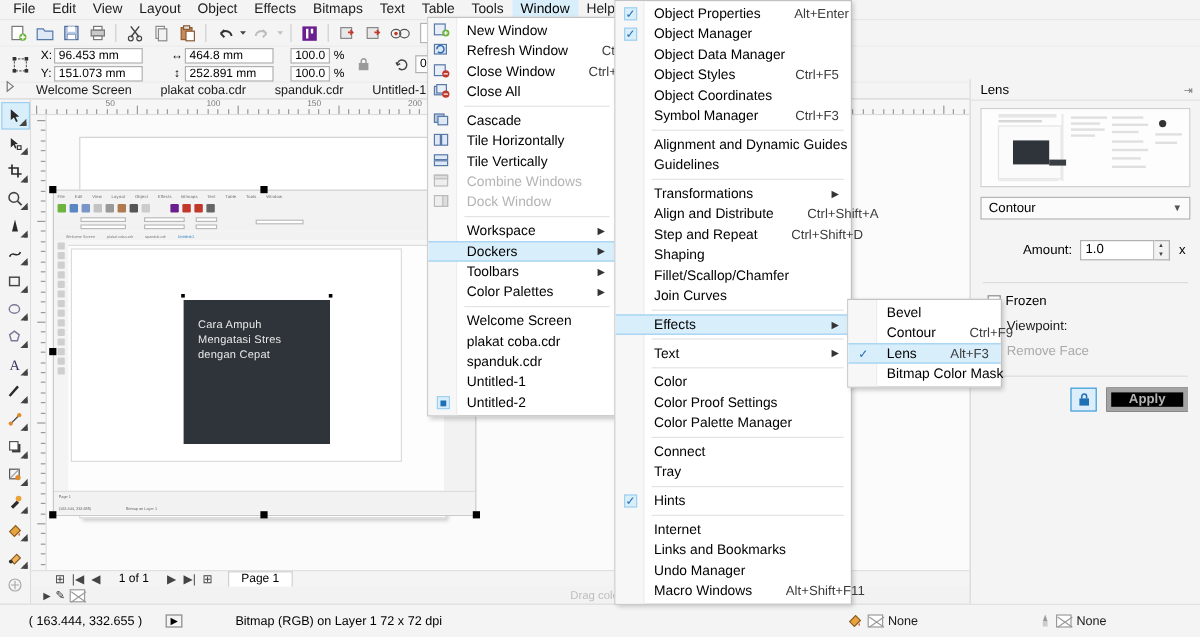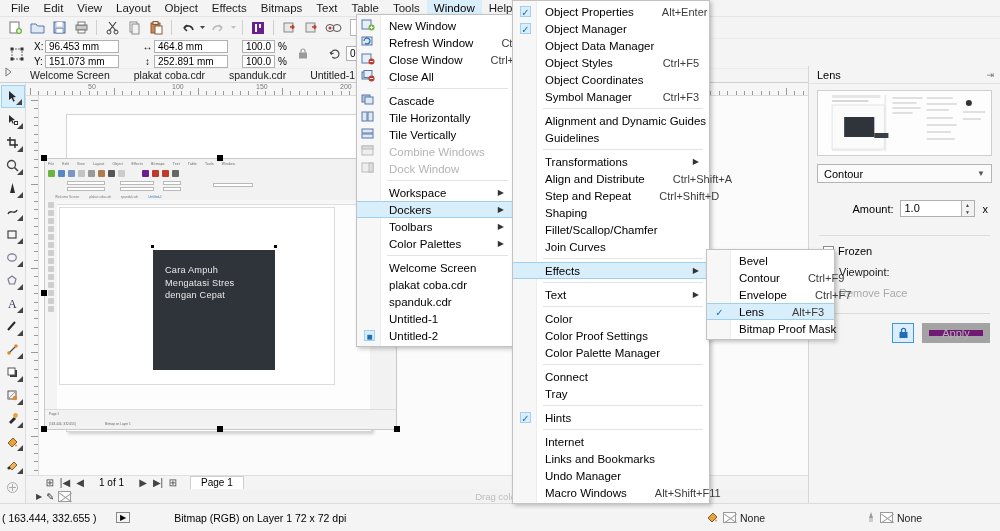--- a/index.html
+++ b/index.html
@@ -151,21 +151,21 @@
     background: #f2f2f2; display: flex; align-items: center; gap: 4px; padding-left: 10px;
     font-size: 9.5px; color: #bdbdbd;
   }
   .nonecross { width: 13px; height: 11px; border: 1px solid #9a9a9a; background: #fff; position: relative; }
   .nonecross:before, .nonecross:after { content:''; position:absolute; left:-1px; top:5px; width:15px; height:1px; background:#9a9a9a; }
   .nonecross:before { transform: rotate(35deg); }
   .nonecross:after { transform: rotate(-35deg); }
   .statusbar {
     position: absolute; left: 0; bottom: 0; width: 1000px; height: 28px;
     background: #f4f4f4; border-top: 1px solid #dcdcdc; display: flex; align-items: center;
-    font-size: 10.5px; padding-left: 2px; gap: 10px;
+    font-size: 10.5px; padding-left: 24px; gap: 10px;
   }
   .sb-coord { min-width: 104px; }
   .sb-obj { margin-left: 34px; }
   .sb-fill { position: absolute; left: 706px; display: flex; align-items: center; gap: 4px; }
   .sb-outline { position: absolute; left: 866px; display: flex; align-items: center; gap: 4px; }
 
   
   .lensdock {
     position: absolute; top: 66px; right: 0; width: 192px; bottom: 28px;
     background: #f4f4f4; border-left: 1px solid #d7d7d7;
@@ -184,22 +184,22 @@
   .spin { width: 13px; height: 17px; border: 1px solid #b0b0b0; border-left: none; background: #f2f2f2; display:flex; flex-direction:column; }
   .spin i { flex:1; display:flex; align-items:center; justify-content:center; font-size:5px; color:#444; }
   .lens-divider { margin: 18px 10px 0 10px; height: 1px; background: #dcdcdc; }
   .lens-check { margin: 9px 0 0 14px; display: flex; align-items: center; font-size: 11px; gap: 4px; }
   .cbox { width: 11px; height: 11px; border: 1px solid #8a8a8a; background: #fff; }
   .lens-row { margin: 9px 0 0 14px; font-size: 11px; color: #1a1a1a; }
   .lens-row.dim { color: #a9a9a9; }
   .lens-divider2 { margin: 14px 10px 0 10px; height: 1px; background: #dcdcdc; }
   .lens-actions { display: flex; align-items: center; justify-content: flex-end; margin: 9px 10px 0 0; gap: 8px; }
   .lockbtn { width: 22px; height: 20px; border: 1px solid #3a9bd9; background: #dceefb; display:flex; align-items:center; justify-content:center; }
-  .applybtn { width: 68px; height: 20px; border: 7px solid #a3a3a3; background: #701a75; color: #b3b3b3;
-     display:flex; align-items:center; justify-content:center; font-size: 11px; }
+  .applybtn { width: 68px; height: 20px; border: 4px solid #a3a3a3; background: #000000; color: #b3b3b3;
+     display:flex; align-items:center; justify-content:center; font-size: 11px; font-weight: bold; }
 
   
   .menu {
     position: absolute; background: #fff; border: 1px solid #c2c2c2;
     box-shadow: 2px 2px 4px rgba(0,0,0,0.22); font-size: 11.5px; padding: 2px 0; z-index: 50;
   }
   .menu .gut { position: absolute; left: 0; top: 0; bottom: 0; width: 24px; background: #f7f7f7; border-right: 1px solid #ededed; }
   .mrow { position: relative; display: flex; align-items: center; height: 17px; padding-left: 32px; padding-right: 10px; white-space: nowrap; z-index: 2; }
   .mrow.hl { background: #d9eefb; border-top: 1px solid #9fd0f0; border-bottom: 1px solid #9fd0f0; }
   .mrow.disabled { color: #b4b4b4; }
@@ -1119,27 +1119,23 @@
 
   <div class="menu" style="left:706px; top:249px; width:129px;">
     <div class="gut"></div>
     <div class="mrow">
       <span>Bevel</span>
     </div>
     <div class="mrow">
       <span>Contour</span>
       <span class="acc">Ctrl+F9</span>
     </div>
-    <div class="mrow">
-      <span>Envelope</span>
-      <span class="acc">Ctrl+F7</span>
-    </div>
     <div class="mrow hl">
       <span class="chk">✓</span>
       <span>Lens</span>
       <span class="acc">Alt+F3</span>
     </div>
     <div class="mrow">
-      <span>Bitmap Proof Mask</span>
+      <span>Bitmap Color Mask</span>
     </div>
   </div>
 
 </div>
 
 </body></html>

